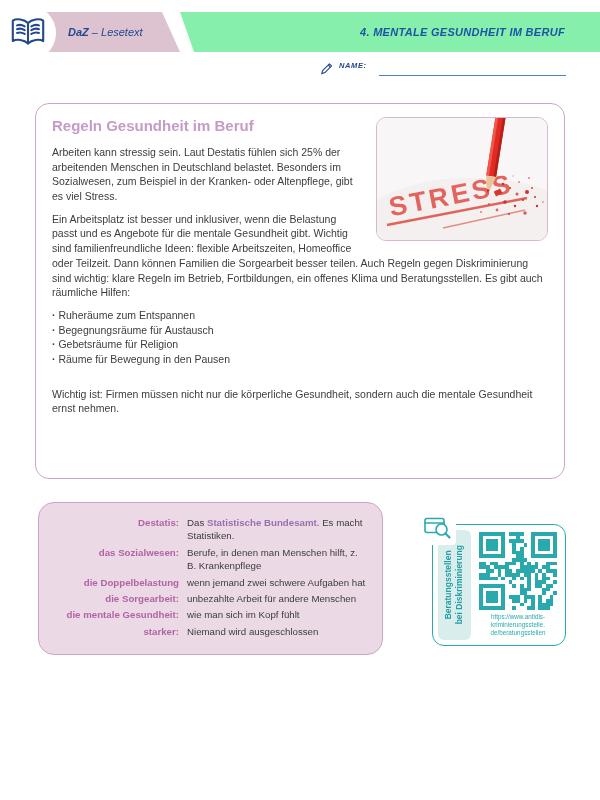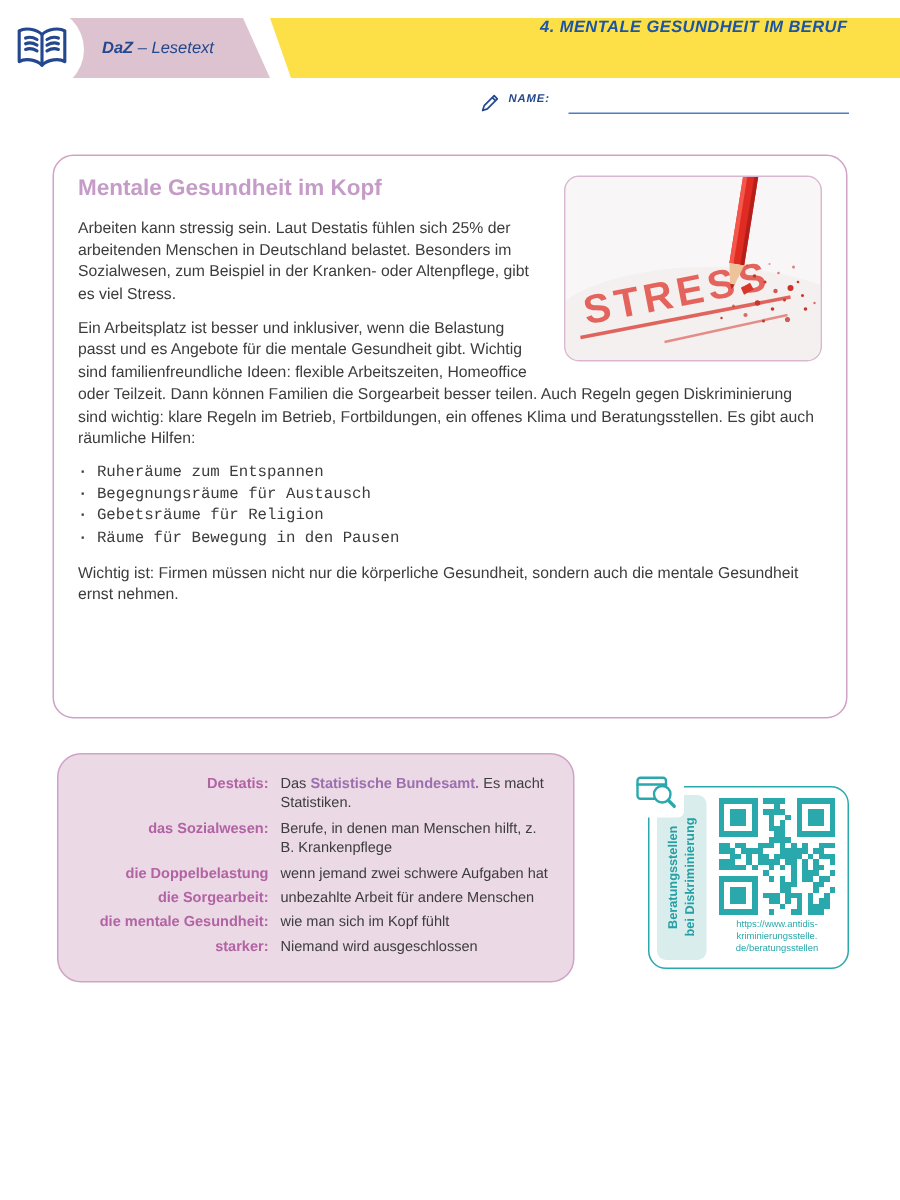--- a/index.html
+++ b/index.html
@@ -1,22 +1,22 @@
 <!DOCTYPE html>
 <html><head>
 <meta charset="utf-8">
 <style>
   html,body{margin:0;padding:0;background:#ffffff;}
   body{width:600px;height:800px;font-family:"Liberation Sans",sans-serif;position:relative;overflow:hidden;}
   .page{position:absolute;inset:0;background:#fff;}
 
   
-  .hdr-blue{position:absolute;top:12px;left:168px;right:0;height:40px;background:#fde047;
+  .hdr-blue{position:absolute;top:12px;left:168px;right:0;height:40px;background:#86efac;
     clip-path:polygon(12px 0,100% 0,100% 100%,26px 100%);
-    display:flex;align-items:flex-start;justify-content:flex-end;padding-right:35px;box-sizing:border-box;}
+    display:flex;align-items:center;justify-content:flex-end;padding-right:35px;box-sizing:border-box;}
   .hdr-blue .chapter{color:#1d55a6;font-weight:bold;font-style:italic;font-size:11px;letter-spacing:.3px;}
   .hdr-pink{position:absolute;top:12px;left:30px;width:150px;height:40px;background:#dcc3cf;
     clip-path:polygon(0 0,132px 0,150px 100%,0 100%);
     display:flex;align-items:center;padding-left:38px;box-sizing:border-box;}
   .hdr-pink .daz{color:#24488f;font-size:11px;font-style:italic;}
   .hdr-pink .daz b{font-weight:bold;}
   .logo-circle{position:absolute;top:5px;left:0px;width:56px;height:56px;background:#fff;border-radius:50%;}
   .book-logo{position:absolute;top:16px;left:9px;width:38px;height:33px;}
 
   
@@ -24,21 +24,21 @@
   .name-row .pencil{width:14px;height:14px;margin-right:5px;}
   .name-row .nlabel{color:#24488f;font-weight:bold;font-style:italic;font-size:7.5px;letter-spacing:.6px;padding-bottom:2px;}
   .name-row .nline{flex:1;border-bottom:1.6px solid #4a7fc1;margin-left:12px;height:14px;}
 
   
   .article{position:absolute;left:35px;top:103px;width:530px;height:376px;border:1.5px solid #cfa3c5;
     border-radius:14px;background:#fff;padding:13px 16px;box-sizing:border-box;}
   .article h1{margin:0 0 11px 0;font-size:15px;color:#c59cc7;font-weight:bold;}
   .photo{float:right;width:170px;height:122px;margin:0 0 10px 14px;border:1px solid #d9b7d0;border-radius:10px;overflow:hidden;background:#f8f6f6;}
   .article p{margin:0 0 8px 0;font-size:10.5px;line-height:1.40;color:#3c3c3c;}
-  .article ul{margin:0 0 8px 0;padding:0;list-style:none;font-size:10.5px;line-height:1.40;color:#3c3c3c;font-family:Liberation Mono, monospace;}
+  .article ul{margin:0 0 20px 0;padding:0;list-style:none;font-size:10.5px;line-height:1.40;color:#3c3c3c;}
   .article ul li::before{content:"·\00a0";font-weight:bold;}
   .article p.closing{margin-bottom:15px;}
 
   
   .glossary{position:absolute;left:38px;top:502px;width:345px;height:153px;background:#ecd9e6;
     border:1px solid #cfa3c5;border-radius:16px;padding:13px 13px;box-sizing:border-box;}
   .glossary .grid{display:grid;grid-template-columns:127px 1fr;column-gap:8px;row-gap:3px;
     font-size:9.7px;line-height:1.38;}
   .glossary .term{text-align:right;font-weight:bold;color:#b263a3;}
   .glossary .def{color:#3c3c3c;}
@@ -126,21 +126,21 @@
             <circle cx="104" cy="94" r="0.8"></circle>
           <circle cx="142" cy="64" r="0.9" opacity="0.6"></circle>
             <circle cx="150" cy="74" r="2"></circle>
           <circle cx="158" cy="79" r="1"></circle>
             <circle cx="166" cy="84" r="0.8" opacity="0.7"></circle>
           <circle cx="121" cy="59" r="0.8" opacity="0.5"></circle>
             <circle cx="136" cy="58" r="0.7" opacity="0.5"></circle>
         </g>
       </svg>
     </div>
-    <h1>Mentale Gesundheit im Kopf</h1>
+    <h1>Regeln Gesundheit im Beruf</h1>
     <p>Arbeiten kann stressig sein. Laut Destatis fühlen sich 25% der arbeitenden Menschen in Deutschland belastet. Besonders im Sozialwesen, zum Beispiel in der Kranken- oder Altenpflege, gibt es viel Stress.</p>
     <p>Ein Arbeitsplatz ist besser und inklusiver, wenn die Belastung passt und es Angebote für die mentale Gesundheit gibt. Wichtig sind familienfreundliche Ideen: flexible Arbeitszeiten, Homeoffice oder Teilzeit. Dann können Familien die Sorgearbeit besser teilen. Auch Regeln gegen Diskriminierung sind wichtig: klare Regeln im Betrieb, Fortbildungen, ein offenes Klima und Beratungsstellen. Es gibt auch räumliche Hilfen:</p>
     <ul>
       <li>Ruheräume zum Entspannen</li>
       <li>Begegnungsräume für Austausch</li>
       <li>Gebetsräume für Religion</li>
       <li>Räume für Bewegung in den Pausen</li>
     </ul>
     <p class="closing">Wichtig ist: Firmen müssen nicht nur die körperliche Gesundheit, sondern auch die mentale Gesundheit ernst nehmen.</p>
   </div>

